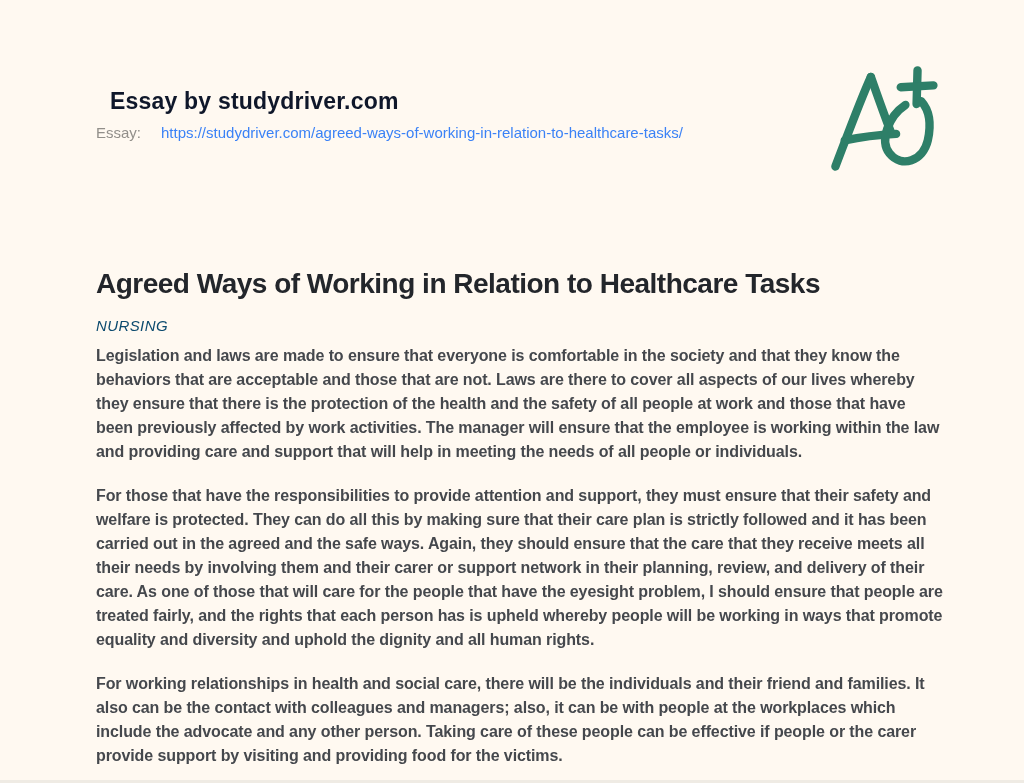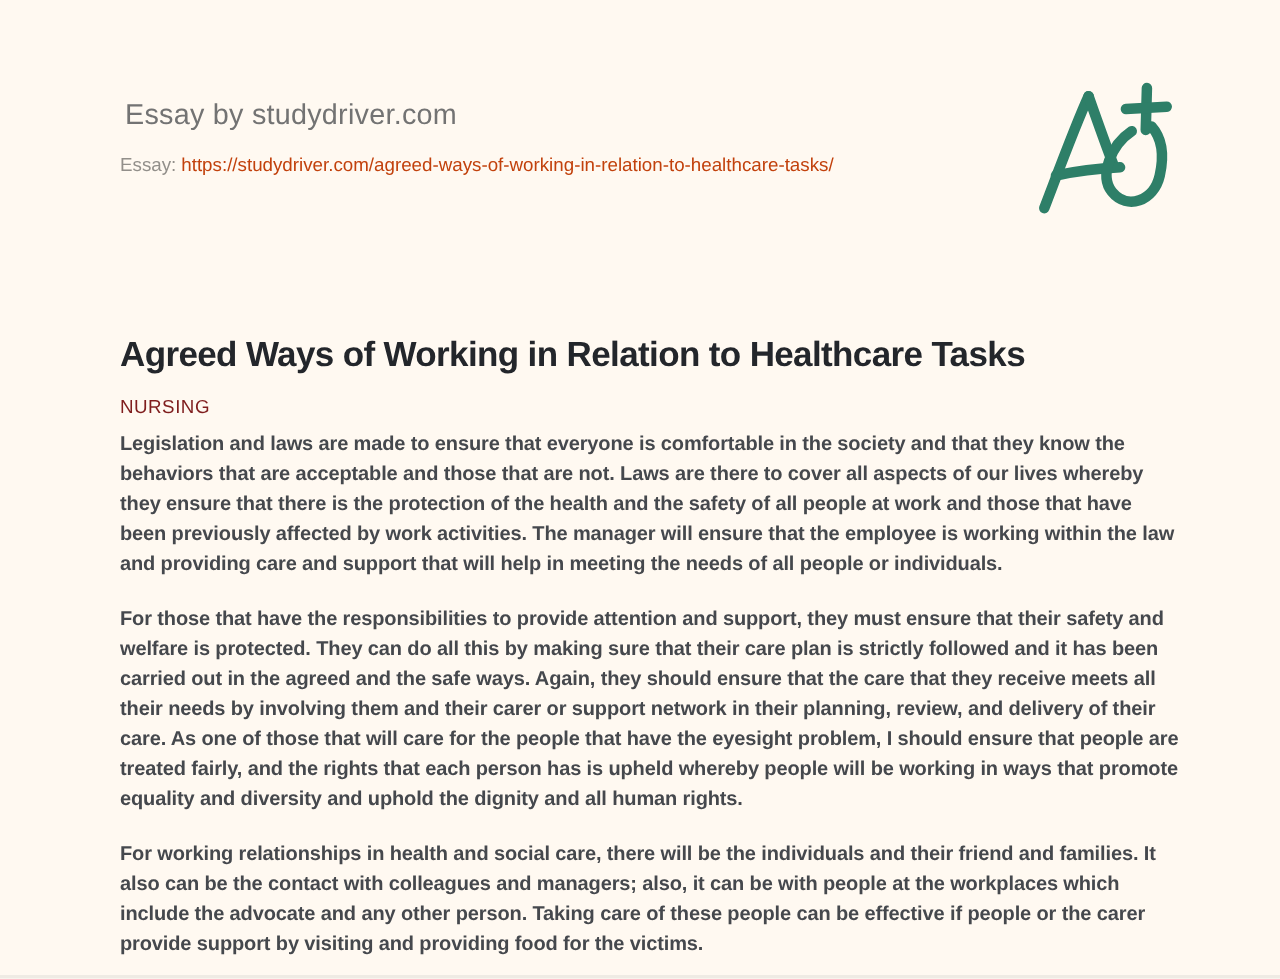--- a/index.html
+++ b/index.html
@@ -13,38 +13,38 @@
     position: relative;
     width: 1024px;
     height: 783px;
     background: #FFF9F1;
     overflow: hidden;
   }
   .essay-heading {
     position: absolute;
     left: 96px;
     top: 74px;
-    margin: 4px;
+    margin: 14px;
     font-size: 23px;
-    font-weight: 400;
+    font-weight: 700;
     letter-spacing: 0.2px;
-    color: #737373;
+    color: #0f172a;
   }
   .source-line {
     position: absolute;
     left: 96px;
     top: 124px;
     margin: 0;
     font-size: 15px;
     color: #928F8A;
   }
   .source-line a {
-    color: #c2410c;
+    color: #3b82f6;
     text-decoration: none;
-    margin-left: 4px;
+    margin-left: 20px;
   }
   .logo {
     position: absolute;
     left: 824px;
     top: 62px;
     width: 118px;
     height: 112px;
   }
   .logo svg { width: 100%; height: 100%; }
   .essay-title {
@@ -58,21 +58,22 @@
     letter-spacing: -0.5px;
     white-space: nowrap;
     color: #23262B;
   }
   .essay-category {
     position: absolute;
     left: 96px;
     top: 317px;
     font-size: 15px;
     letter-spacing: 0.4px;
-    color: #7f1d1d;
+    color: #0c4a6e;
+    font-style: italic;
   }
   .essay-body {
     position: absolute;
     left: 96px;
     top: 344px;
     width: 850px;
     font-size: 16px;
     line-height: 24px;
     letter-spacing: -0.1px;
     color: #45484D;

